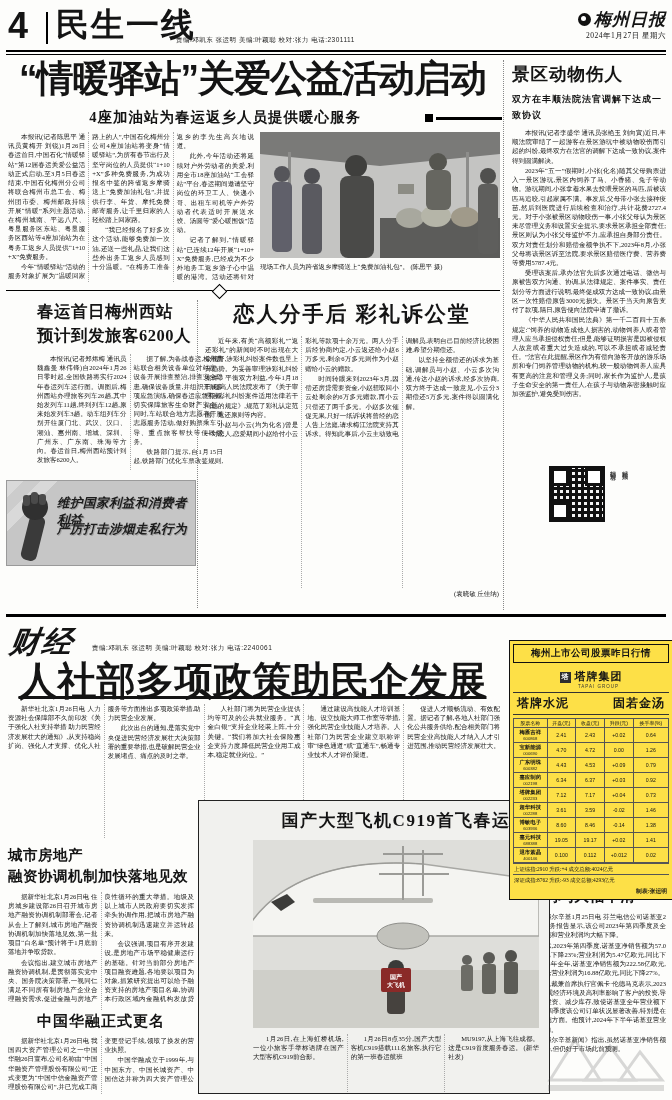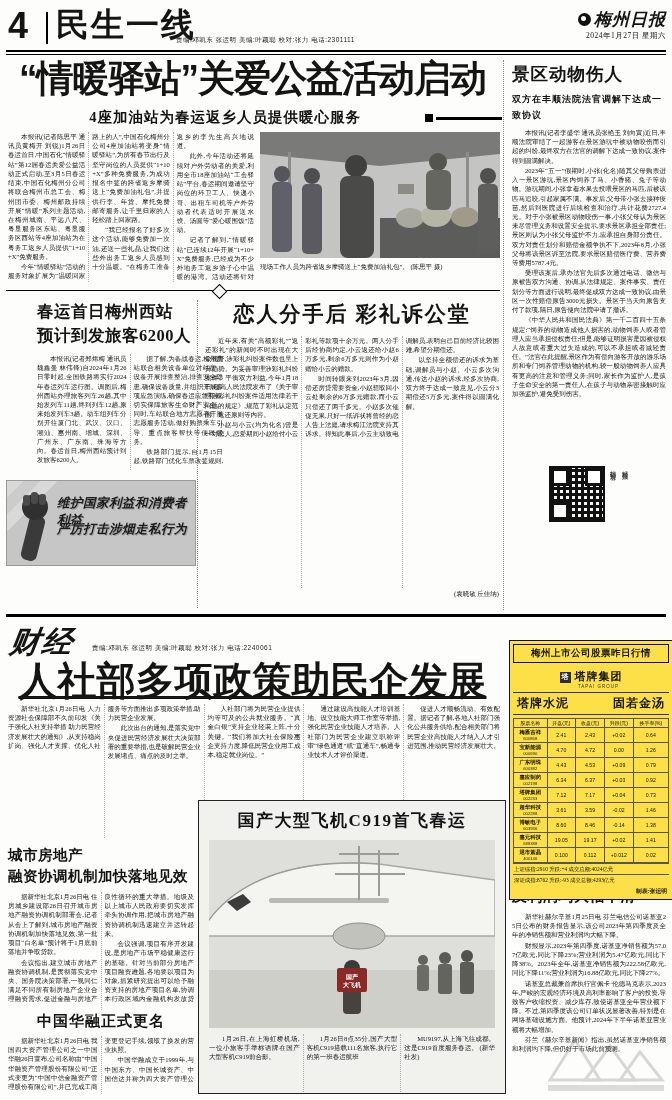--- a/index.html
+++ b/index.html
@@ -208,21 +208,21 @@
   <div class="abs fin-hl sans" style="left:0;top:654px;width:505px;">人社部多项政策助民企发展</div>
 
   <div class="abs bt cols5" style="left:8px;top:704px;width:492px;height:134px;">
       <p>新华社北京1月26日电 人力资源社会保障部不久前印发《关于强化人社支持举措 助力民营经济发展壮大的通知》,从支持稳岗扩岗、强化人才支撑、优化人社服务等方面推出多项政策举措,助力民营企业发展。</p>
       <p>此次出台的通知,是落实党中央促进民营经济发展壮大决策部署的重要举措,也是破解民营企业发展堵点、痛点的及时之举。</p>
       <p>人社部门将为民营企业提供均等可及的公共就业服务。“真金白银”支持企业轻装上阵,十分关键。“我们将加大社会保险惠企支持力度,降低民营企业用工成本,稳定就业岗位。”</p>
       <p>通过建设高技能人才培训基地、设立技能大师工作室等举措,强化民营企业技能人才培养。人社部门为民营企业建立职称评审“绿色通道”或“直通车”,畅通专业技术人才评价渠道。</p>
       <p>促进人才顺畅流动、有效配置。据记者了解,各地人社部门强化公共服务供给,配合相关部门将民营企业高技能人才纳入人才引进范围,推动民营经济发展壮大。</p>
     </div>
 
-  <div class="abs c919box" style="left:198px;top:800px;width:306px;height:292px;">
+  <div class="abs c919box" style="left:198px;top:800px;width:306px;height:292px;padding-left:44px;">
     <div class="c919-hl" style="margin-top:8px;">国产大型飞机C919首飞春运</div>
     <div class="photo-frame" style="margin:8px 10px 0 10px;height:188px;background:#dcdcd8;position:relative;">
       <svg width="286" height="188" viewBox="0 0 286 188">
         <rect width="286" height="188" fill="#dededa"></rect>
         <rect y="130" width="286" height="58" fill="#cfcfc9"></rect>
         <path d="M-10,96 C20,38 90,18 170,24 L286,40 L286,96 Z" fill="#f4f4f1" stroke="#a8a8a4" stroke-width="1.5"></path>
         <path d="M-10,96 C20,38 90,18 170,24" fill="none" stroke="#9a9a96" stroke-width="1"></path>
         <path d="M18,62 l16,-8 8,8 -14,9 z" fill="#3c3c3a"></path>
         <rect x="60" y="58" width="120" height="5" rx="2" fill="#b9b9b4"></rect>
         <ellipse cx="150" cy="96" rx="26" ry="13" fill="#c2c2bc" stroke="#8e8e8a"></ellipse>

